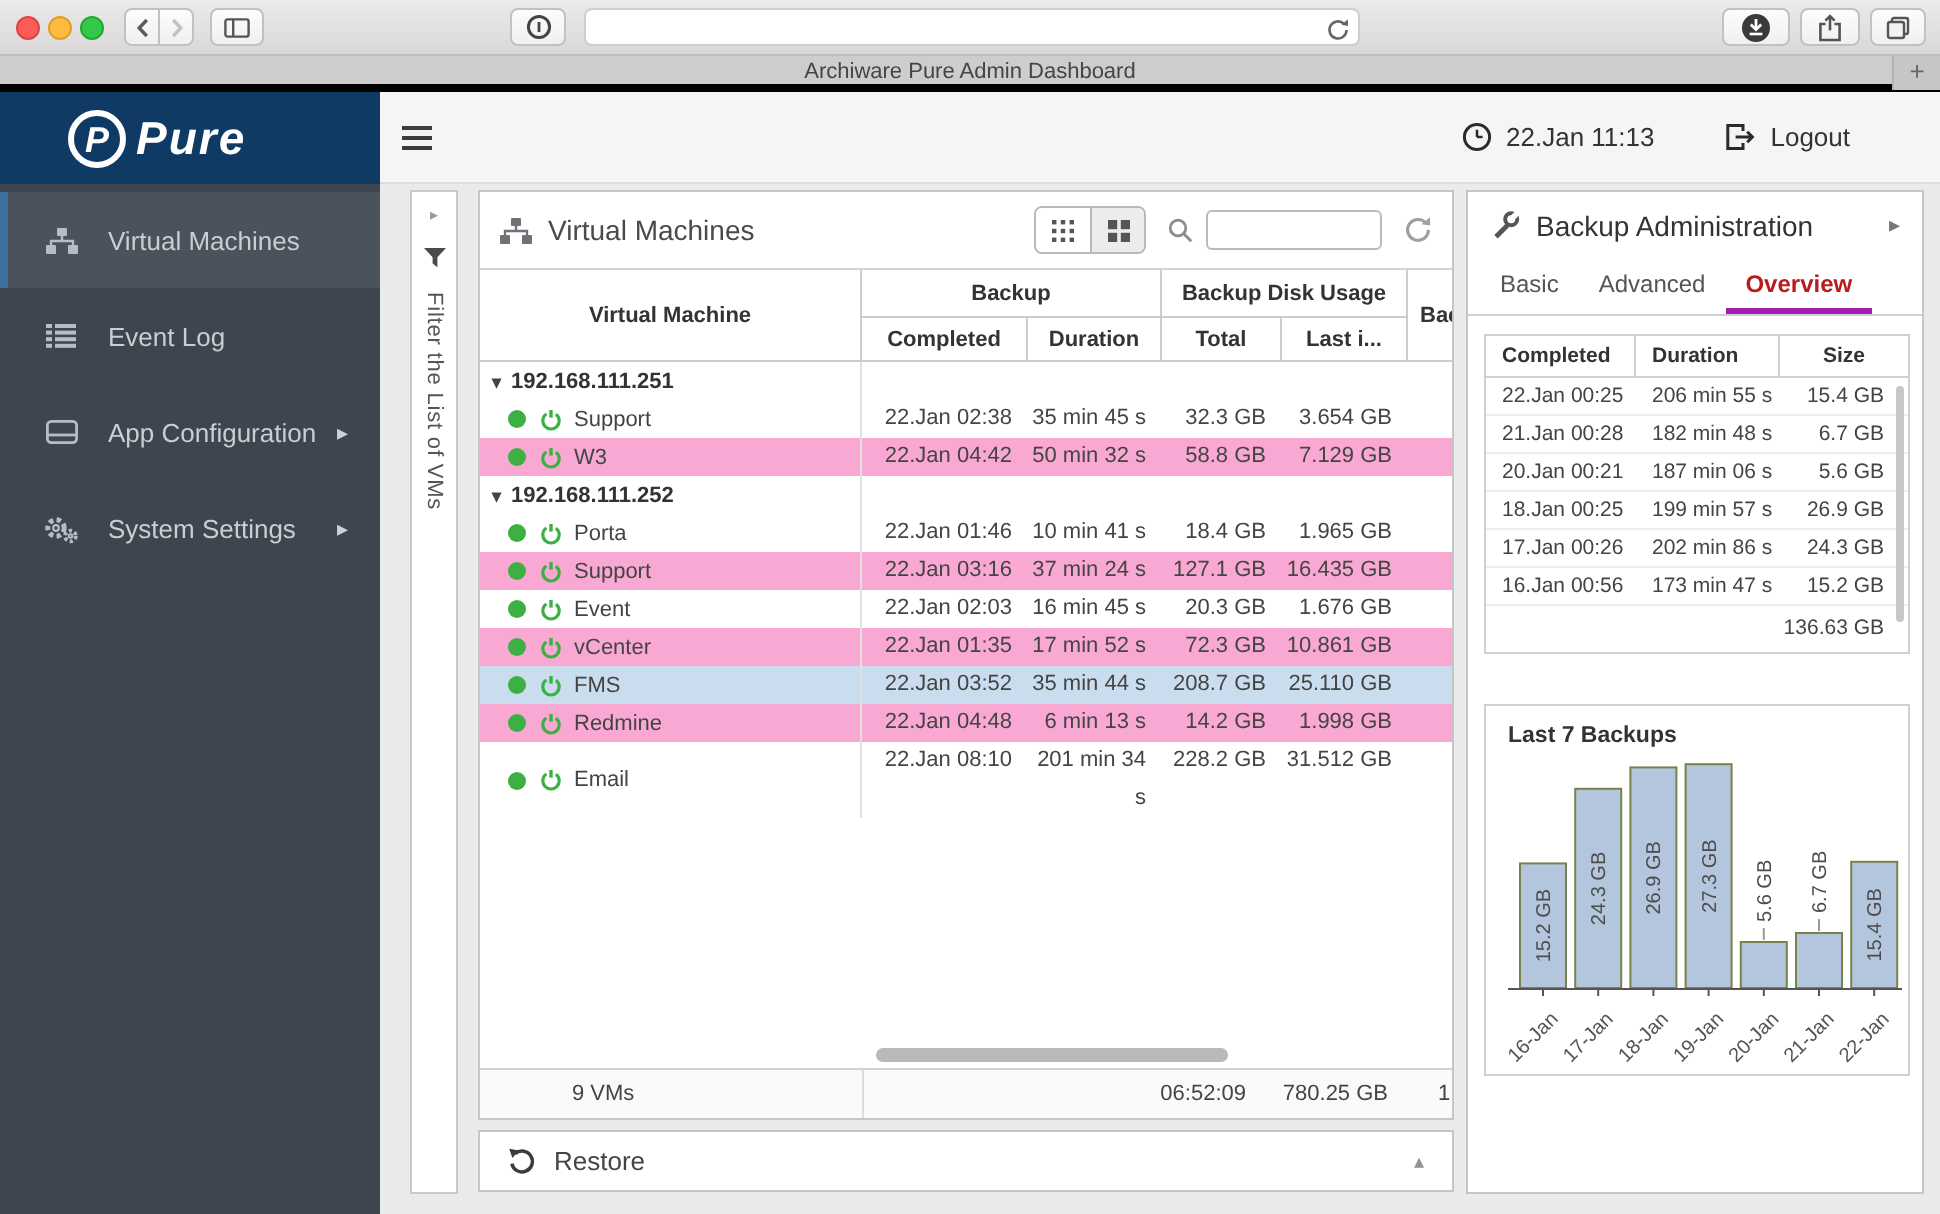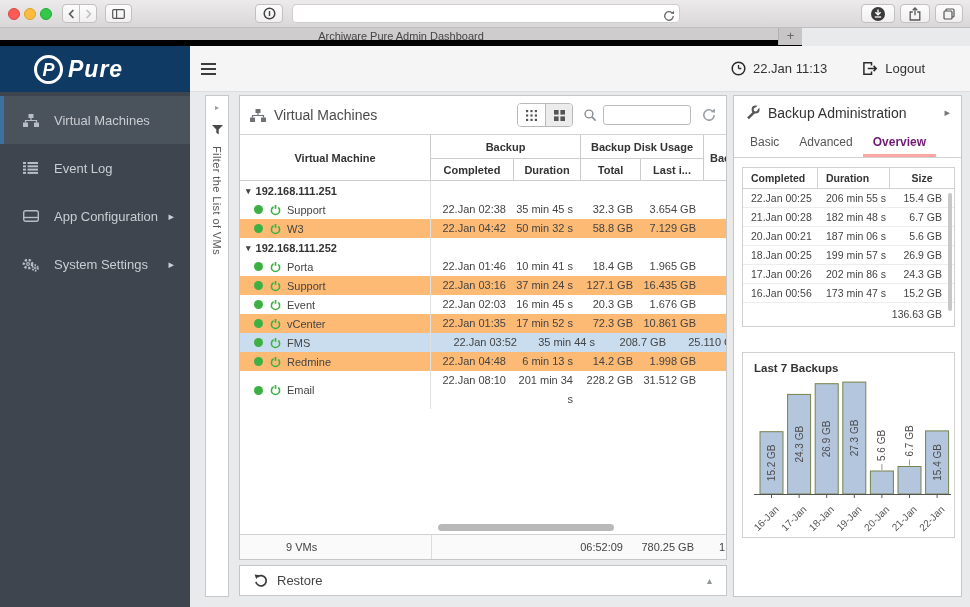--- a/index.html
+++ b/index.html
@@ -23,22 +23,22 @@
   .navbtn.fwd { border-radius:0 4px 4px 0; margin-left:-1px; }
   .sidebtn { left:105px; width:27px; }
   .infobtn { left:255px; width:28px; }
   .urlfield { position:absolute; left:292px; top:4px; width:388px; height:19px; background:#fff;
     border:1px solid #cfcdcd; border-radius:4px; }
   .urlfield input { position:absolute; inset:0; border:none; outline:none; background:transparent;
     font-family:"Liberation Sans",sans-serif; font-size:11px; padding:0 20px 0 8px; }
   .url-refresh { position:absolute; right:4px; top:3px; }
   .dlbtn { left:861px; width:34px; } .sharebtn { left:900px; width:30px; } .tabsbtn { left:935px; width:28px; }
   .dl-circle { width:14px; height:14px; border-radius:50%; background:#3a3a3c; display:flex; align-items:center; justify-content:center; }
-  .tabbar { position:absolute; top:28px; left:0; width:802px; height:18px; background:#cecccc;
-    border-bottom:6px solid #000000; }
+  .tabbar { position:absolute; top:28px; left:0; width:970px; height:18px; background:#cecccc;
+    border-bottom:4px solid #000000; }
   .tab-title { position:absolute; inset:0; text-align:center; line-height:17px; font-size:11px; color:#454545; }
   .newtab { position:absolute; right:0; top:0; width:24px; height:17px; border-left:1px solid #b3b1b1;
     background:#c7c5c5; text-align:center; line-height:15px; font-size:13px; color:#666; }
 
   
   .app { position:absolute; top:46px; left:0; width:970px; height:561px; }
 
   
   .sidebar { position:absolute; left:0; top:0; width:190px; height:561px; background:#3e454e; }
   .logo { height:46px; background:#0e3a64; display:flex; align-items:center; padding-left:34px; }
@@ -84,22 +84,22 @@
   .vm-thead { display:grid; grid-template-columns:191px 83px 67px 60px 63px 1fr; grid-template-rows:24px 22px; }
   .th { font-size:11px; font-weight:bold; color:#333; display:flex; align-items:center; justify-content:center;
     border-right:1px solid #ccc; border-bottom:1px solid #ccc; }
   .th-vm { grid-area:1/1/3/2; }
   .th-backup { grid-area:1/2/2/4; }
   .th-bdu { grid-area:1/4/2/6; }
   .th-bac { grid-area:1/6/3/7; border-right:none; justify-content:flex-start; padding-left:6px; }
 
   .vm-body { position:relative; height:353px; overflow:hidden; }
   .vm-row { display:grid; grid-template-columns:191px 83px 67px 60px 63px 1fr; height:19px; font-size:11px; color:#444; }
-  .vm-row.alt { background:#fdba74; }
-  .vm-row.selected { background:#c9ddee;gap:11px; }
+  .vm-row.alt { background:#f9a8d4; }
+  .vm-row.selected { background:#c9ddee; }
   .c-name { border-right:1px solid #e0e0e0; display:flex; align-items:center; overflow:hidden; white-space:nowrap; }
   .vm-row.group .c-name { font-weight:bold; color:#333; padding-left:6px; }
   .group-caret { font-size:9px; margin-right:5px; color:#444; }
   .vm-indent { padding-left:14px; }
   .status-dot { width:9px; height:9px; border-radius:50%; background:#3cb043; flex:none; }
   .power-ico { margin:0 6px 0 7px; flex:none; display:flex; }
   .num { text-align:right; padding-right:8px; line-height:19px; }
   .hscroll { position:absolute; bottom:3px; left:198px; width:176px; height:7px; border-radius:4px; background:#b9b9b9; }
 
   .vm-footer { position:relative; height:25px; border-top:1px solid #d2d2d2; background:#fafafa;
@@ -117,21 +117,21 @@
   .restore-collapse { margin-left:auto; color:#8d9499; font-size:10px; }
 
   
   .right-panel { position:absolute; left:733px; top:49px; width:229px; height:502px; background:#fff;
     border:1px solid #c6c6c6; }
   .rp-header { height:33px; display:flex; align-items:center; padding:0 11px; }
   .rp-title { font-size:14px; color:#333; margin-left:8px; }
   .rp-arrow { margin-left:auto; font-size:11px; color:#777; }
   .rp-tabs { height:29px; border-bottom:1px solid #d0d0d0; display:flex; padding-left:6px; }
   .tab { padding:0 10px; font-size:12px; color:#555; line-height:27px; }
-  .tab.active { color:#701a75; font-weight:bold; border-bottom:3px solid #fca5a5; }
+  .tab.active { color:#b91c1c; font-weight:bold; border-bottom:3px solid #a21caf; }
 
   .bk-table { position:absolute; left:8px; top:71px; width:213px; border:1px solid #d0d0d0; background:#fff; }
   .bk-head { display:grid; grid-template-columns:75px 72px 1fr; height:21px; font-size:10.5px; font-weight:bold; color:#333;
     border-bottom:1px solid #d0d0d0; }
   .bk-head div { line-height:20px; padding-left:8px; border-right:1px solid #d0d0d0; }
   .bk-head div:last-child { border-right:none; text-align:center; padding-left:0; }
   .bk-row { display:grid; grid-template-columns:75px 72px 1fr; height:19px; font-size:10.5px; color:#444;
     border-bottom:1px solid #ededed; }
   .bk-row div { line-height:19px; padding-left:8px; white-space:nowrap; }
   .bk-row div:last-child { text-align:right; padding:0 12px 0 0; }

